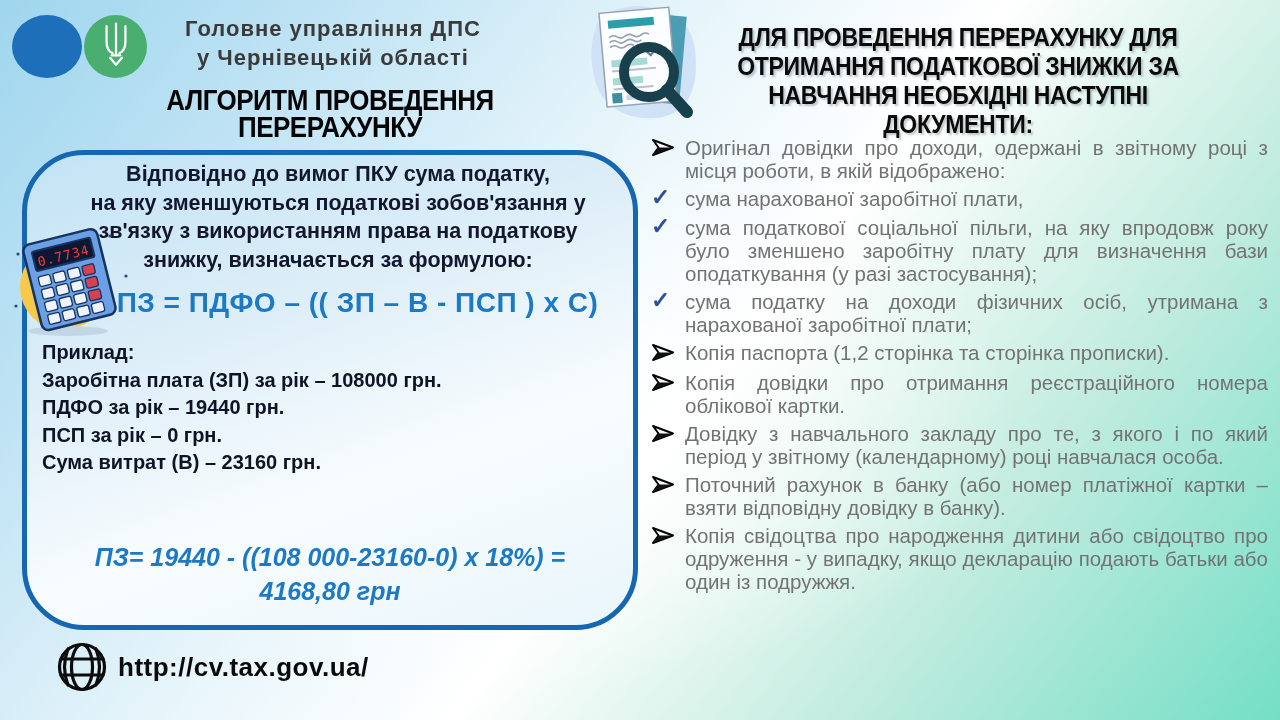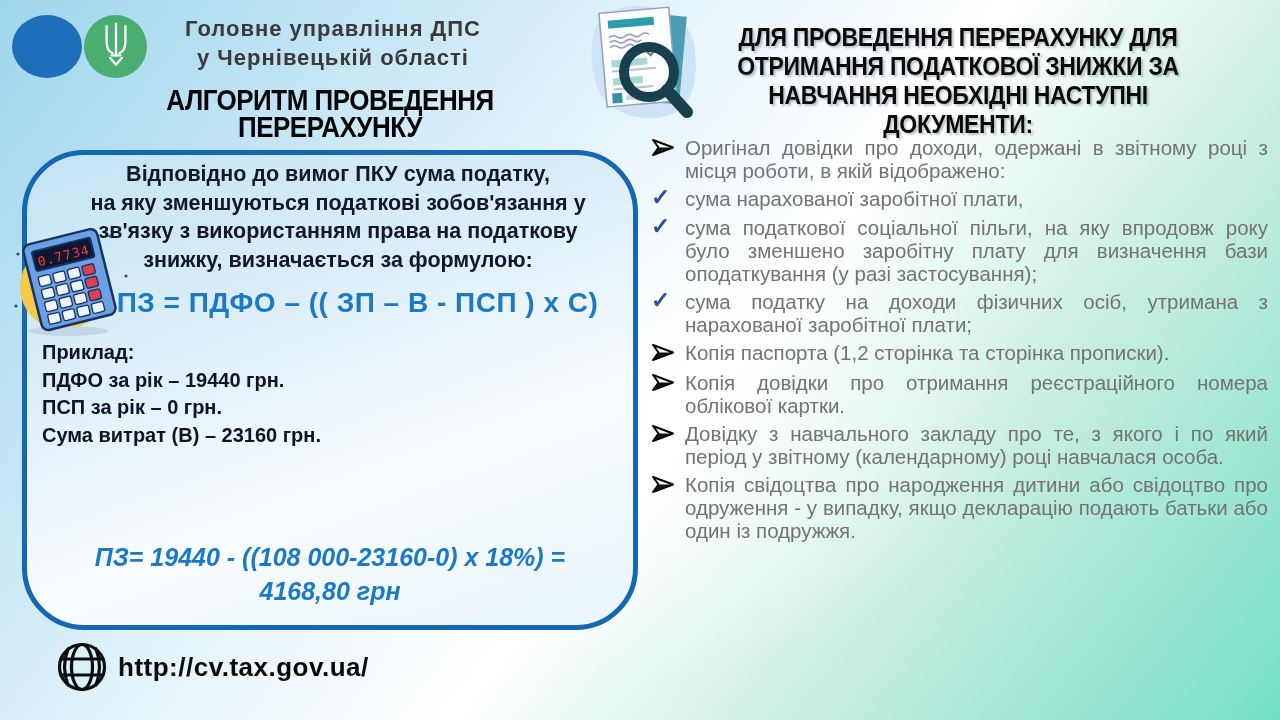--- a/index.html
+++ b/index.html
@@ -105,20 +105,21 @@
       <circle cx="120" cy="56" r="1.6" fill="#2a4a7a"></circle>
     <circle cx="104" cy="16" r="1.6" fill="#2a4a7a"></circle>
       <circle cx="10" cy="86" r="1.6" fill="#2a4a7a"></circle>
   </svg>
 </div>
 
 <div class="abs formula-line">ПЗ = ПДФО – (( ЗП – В - ПСП ) х С)</div>
 
 <div class="abs example">
   <div>Приклад:</div>
+  <div>Заробітна плата (ЗП) за рік – 108000 грн.</div>
   <div>ПДФО за рік – 19440 грн.</div>
   <div>ПСП за рік – 0 грн.</div>
   <div>Сума витрат (В) – 23160 грн.</div>
 </div>
 
 <div class="abs result">ПЗ= 19440 - ((108 000-23160-0) х 18%) =
 4168,80 грн</div>
 
 <div class="abs globe-wrap">
   <svg width="52" height="52" viewBox="0 0 52 52" fill="none" stroke="#0c0c0c" stroke-width="3.2" stroke-linecap="round">
@@ -197,15 +198,22 @@
           <path d="M2 2 L22 9.5 L2 17 L7.5 9.5 Z" fill="#ffffff" stroke="#000000" stroke-width="2" stroke-linejoin="round"></path>
           <path d="M22 9.5 L2 17 L7.5 9.5 Z" fill="#111111"></path>
         </svg></span>
     <span class="doc-text">Довідку з навчального закладу про те, з якого і по який період у звітному (календарному) році навчалася особа.</span>
   </div>
   <div class="doc-item">
     <span class="marker"><svg width="24" height="19" viewBox="0 0 24 19">
           <path d="M2 2 L22 9.5 L2 17 L7.5 9.5 Z" fill="#ffffff" stroke="#000000" stroke-width="2" stroke-linejoin="round"></path>
           <path d="M22 9.5 L2 17 L7.5 9.5 Z" fill="#111111"></path>
         </svg></span>
+    <span class="doc-text">Поточний рахунок в банку (або номер платіжної картки – взяти відповідну довідку в банку).</span>
+  </div>
+  <div class="doc-item">
+    <span class="marker"><svg width="24" height="19" viewBox="0 0 24 19">
+          <path d="M2 2 L22 9.5 L2 17 L7.5 9.5 Z" fill="#ffffff" stroke="#000000" stroke-width="2" stroke-linejoin="round"></path>
+          <path d="M22 9.5 L2 17 L7.5 9.5 Z" fill="#111111"></path>
+        </svg></span>
     <span class="doc-text">Копія свідоцтва про народження дитини або свідоцтво про одруження - у випадку, якщо декларацію подають батьки або один із подружжя.</span>
   </div>
 </div>
 
 </body></html>

